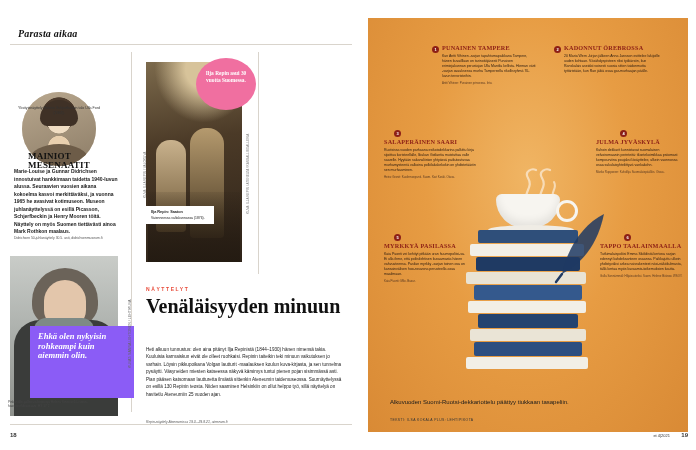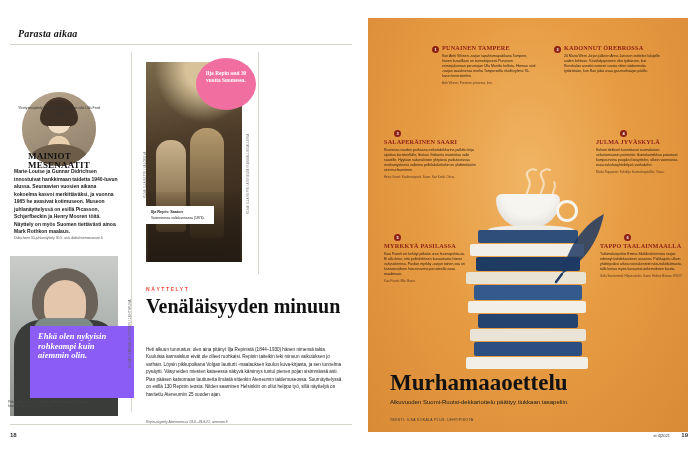--- a/index.html
+++ b/index.html
@@ -244,20 +244,19 @@
 
     <div class="dot" style="left:256px;top:216px;">
         <span>6</span>
       </div>
     <div class="blk" style="left:232px;top:224px;width:84px;">
       <p class="bt">TAPPO TAALAINMAALLA</p>
       <div class="bb">Tutkimalaispoliisi Emma Sköldistä kertova sarjan edennyt kahdeksanteen osaansa. Paikkajuttu ulkein yhdistyväksi arkea naisrakenteet näsi-näkökulmasta, tällä kertaa myös kuvaamis-toikemuksien kautta.</div>
       <div class="bc">Gulla Sonnämmäl: Hiljaisuuteksi. Suom. Helene Bützow. WSOY.</div>
     </div>
 
-    <div class="r-title">Murhamaaoettelu</div>
     <div class="r-sub">Alkuvuoden Suomi-Ruotsi-dekkariottelu päättyy tiukkaan tasapeliin.</div>
     <div class="r-credit">TEKSTI: ILSA KOKALA PLUS: LEHTIPIKOTA</div>
   </div>
 
   <div class="folio-r">19</div>
   <div class="folio-mid">et 4|2021</div>
 </div>
 
 </body></html>

